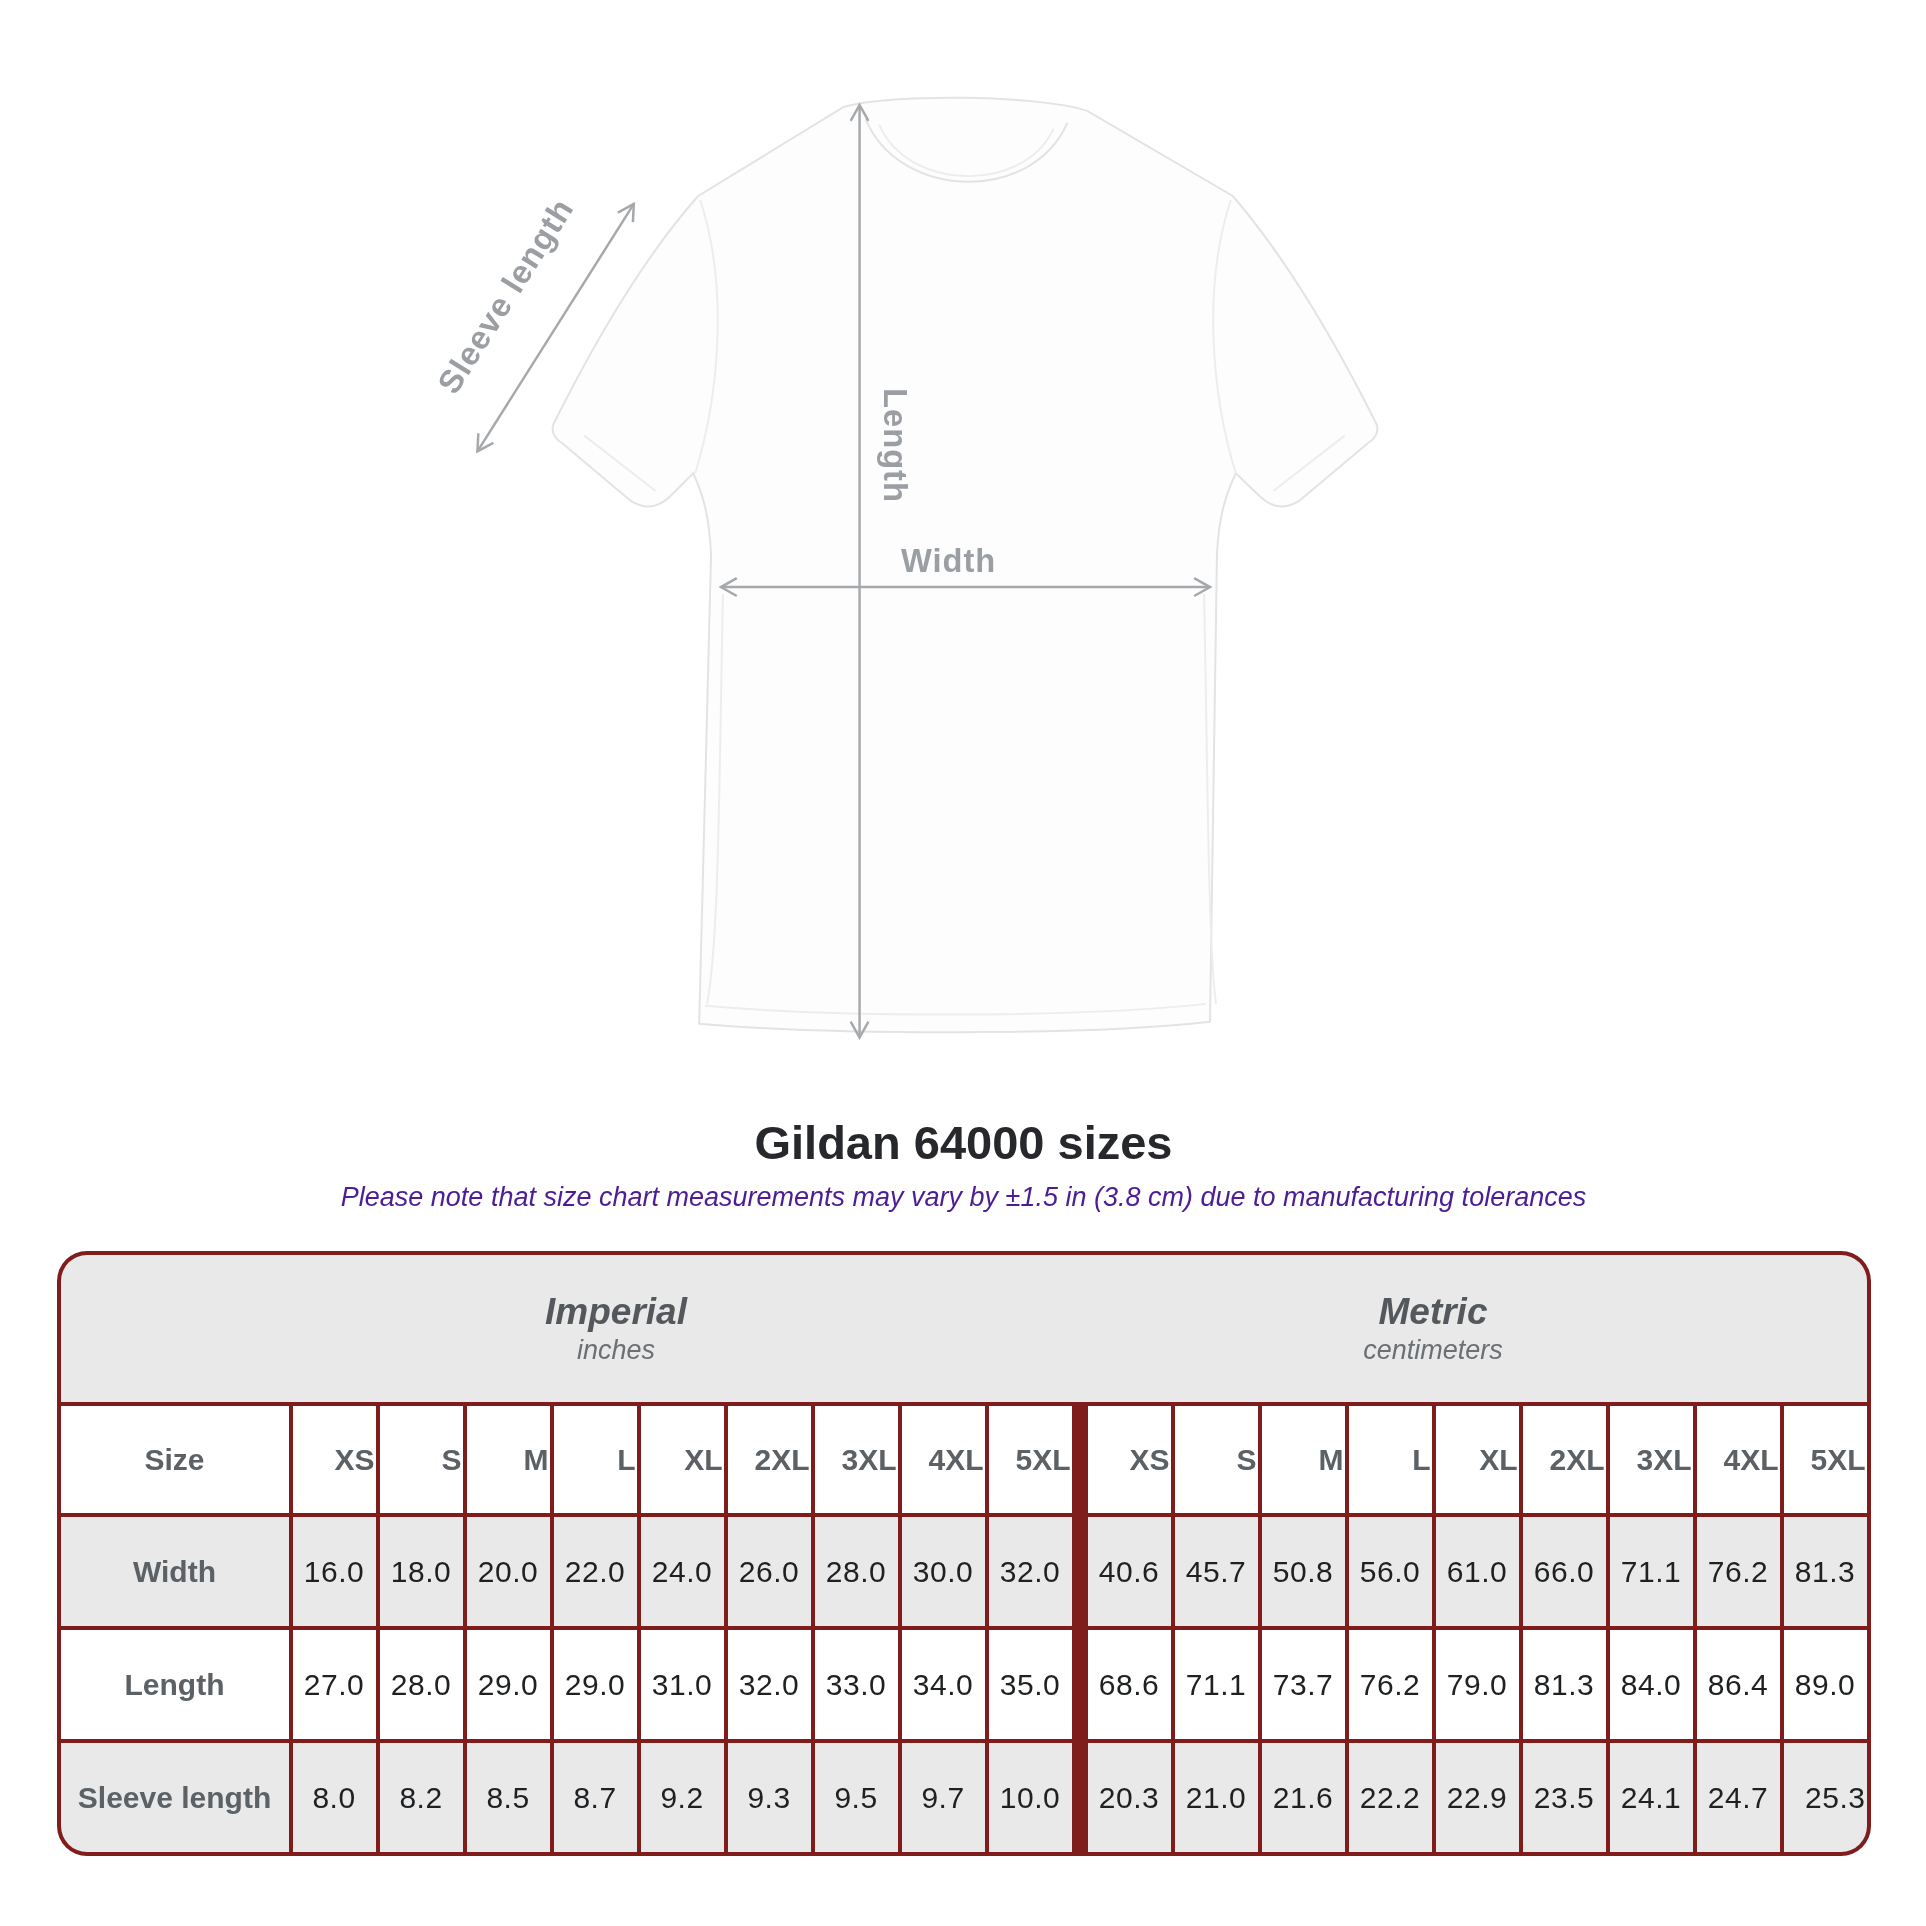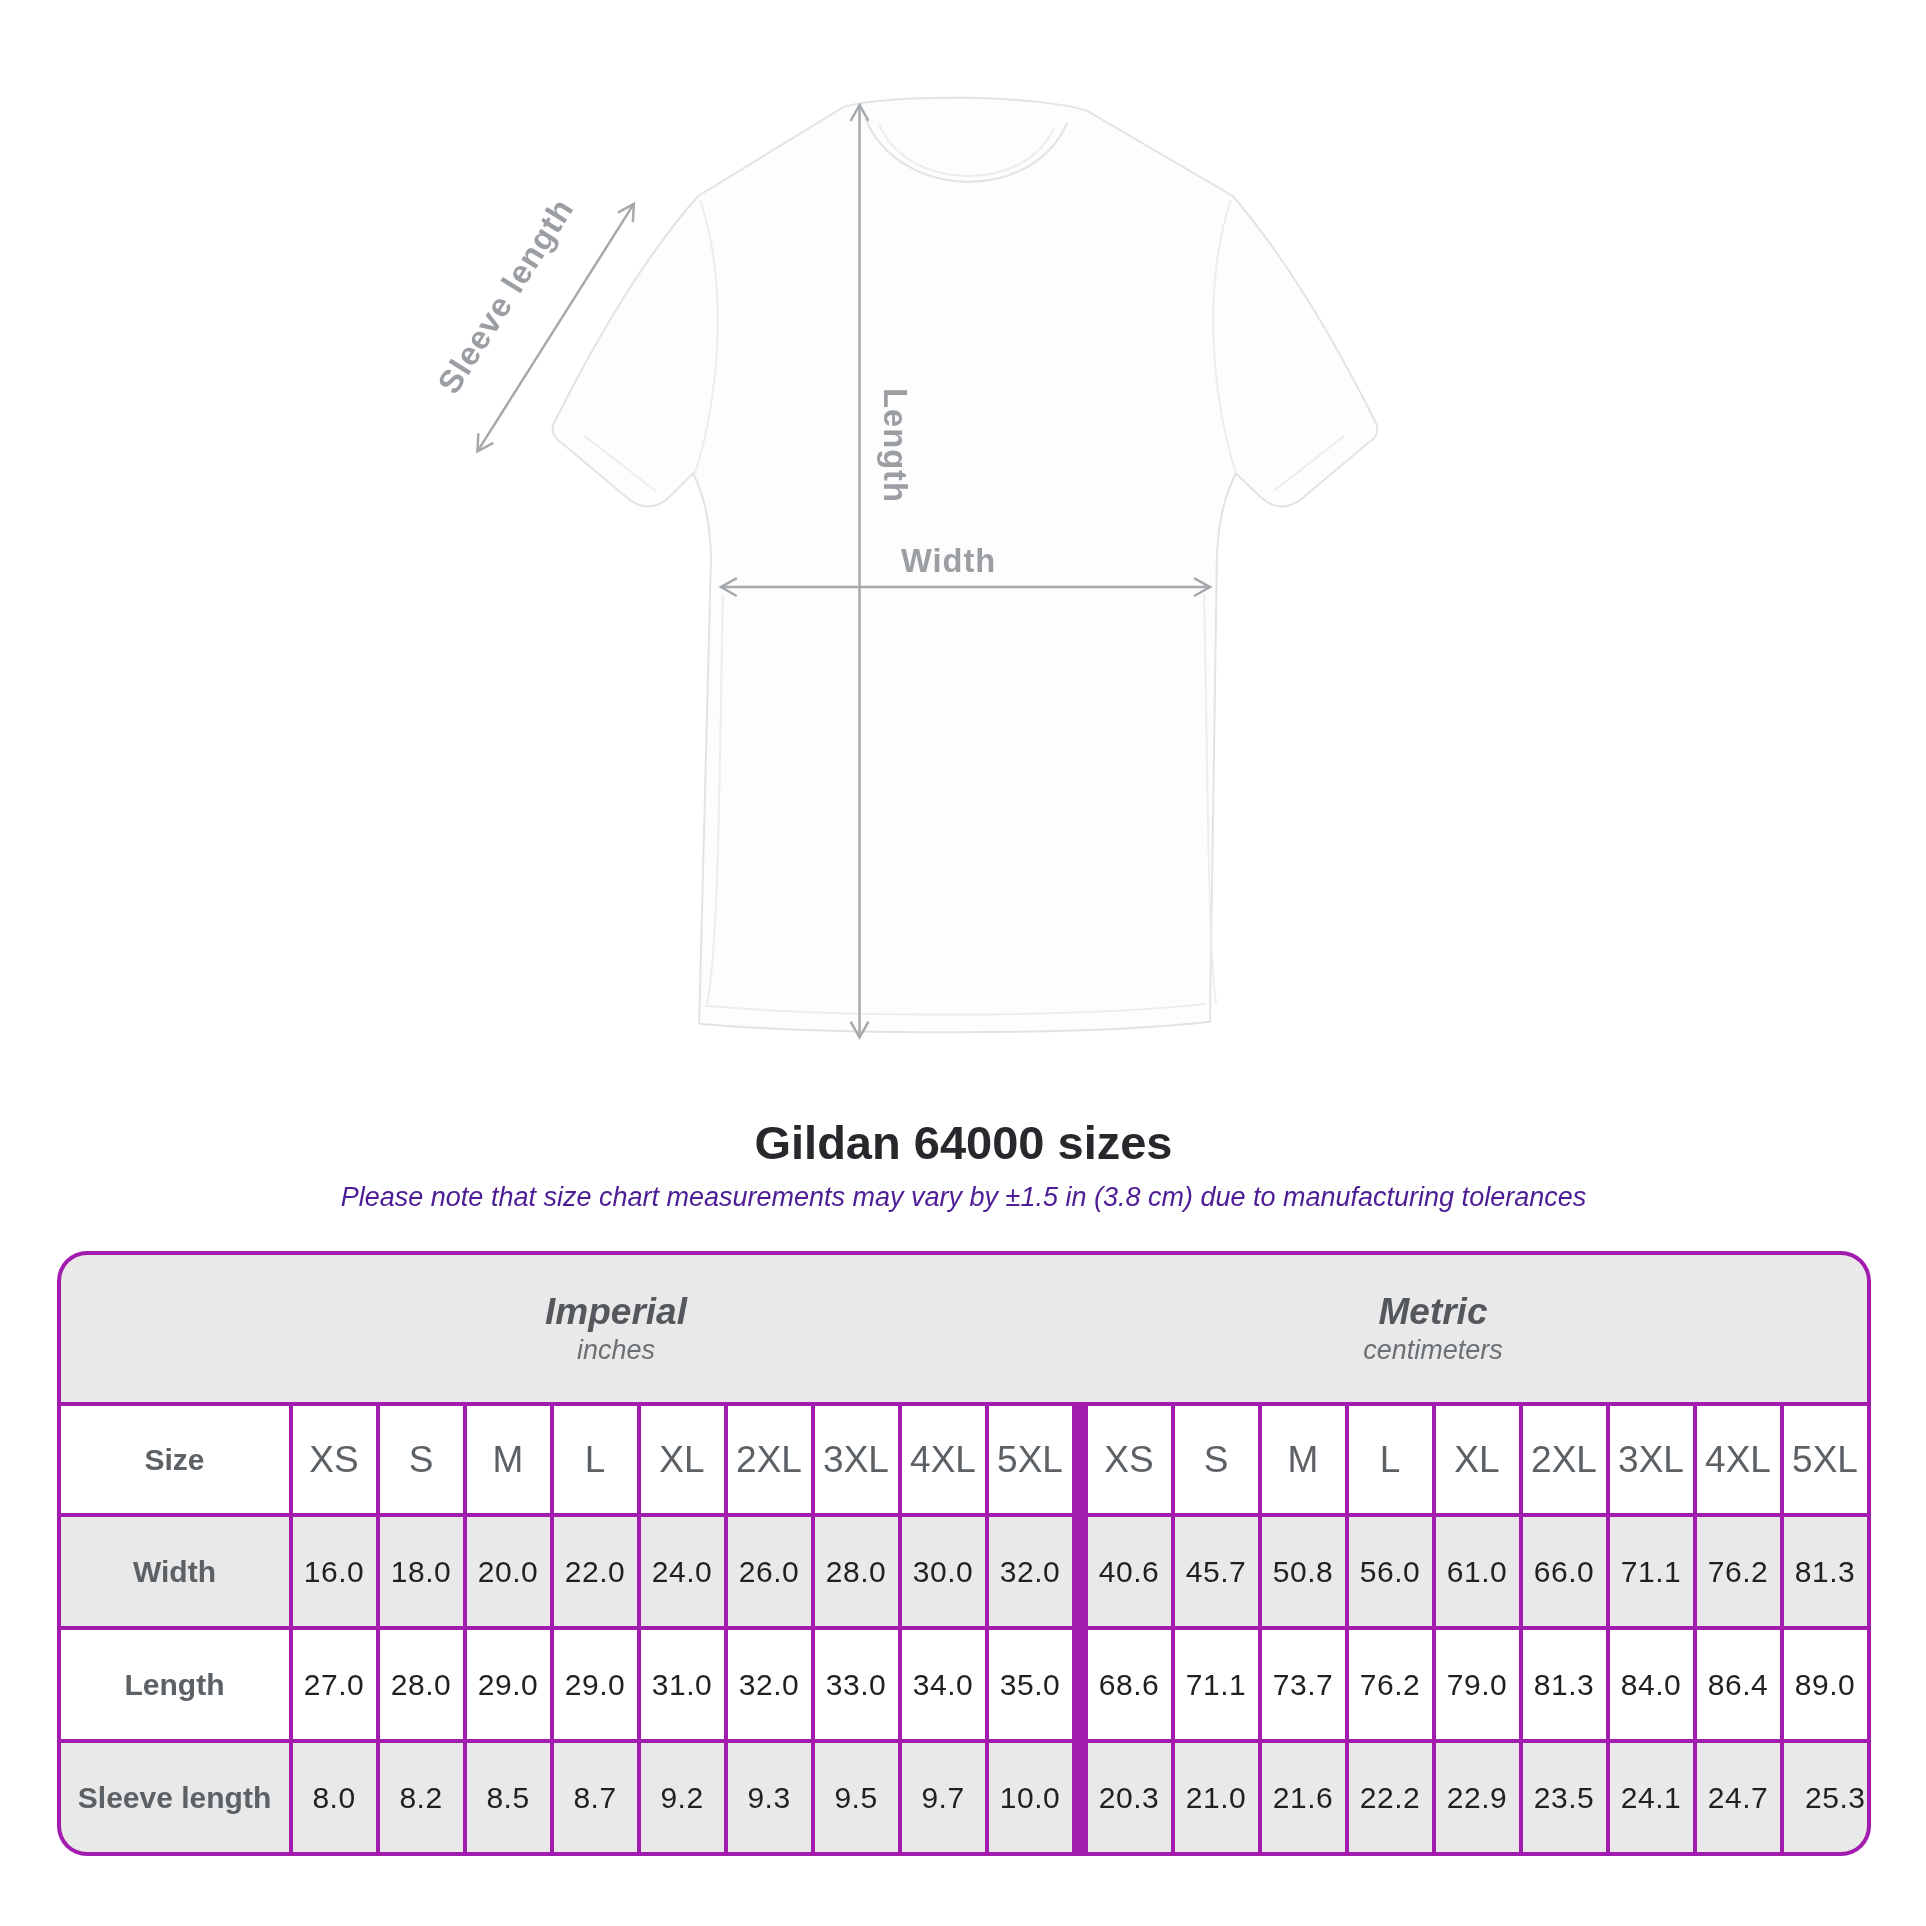--- a/index.html
+++ b/index.html
@@ -32,31 +32,31 @@
     font-size:27px; font-style:italic; color:#4c1d95;
   }
 
   .table-wrap {
     width:1814px; margin:38px auto 0 auto;
     border-radius:30px; overflow:hidden;
   }
   table.size-table {
     width:1814px; table-layout:fixed;
     border-collapse:separate; border-spacing:4px;
-    background:#a21caf;
+    background:#7f1d1d;
   }
   col.c-label { width:228px; }
   col.c-gap { width:8px; }
 
   td { text-align:center; vertical-align:middle; font-size:30px; }
   .w { background:#ffffff; }
   .g { background:#e9e9e9; }
   .spacer { background:transparent; padding:0; }
   .lbl { font-weight:700; color:#5c6166; }
-  .hdr { font-weight:400; color:#5c6166; font-size:37px; }
+  .hdr { font-weight:700; color:#5c6166; font-size:30px;text-align:right; }
   .val { color:#1e2022; font-weight:400; letter-spacing:0.5px; }
 
   tr.hdr-row td { height:105px; }
   tr.data-row td { height:107px; }
 
   td.band { background:#e9e9e9; border-radius:26px 26px 0 0; height:147px; padding:0; }
   .band-flex { display:flex; align-items:center; height:100%; }
   .band-left { width:1015px; text-align:center; transform:translateX(48px); }
   .band-right { flex:1; text-align:center; transform:translateX(-38px); }
   .band-title { font-style:italic; font-weight:700; font-size:37px; color:#54585d; }

